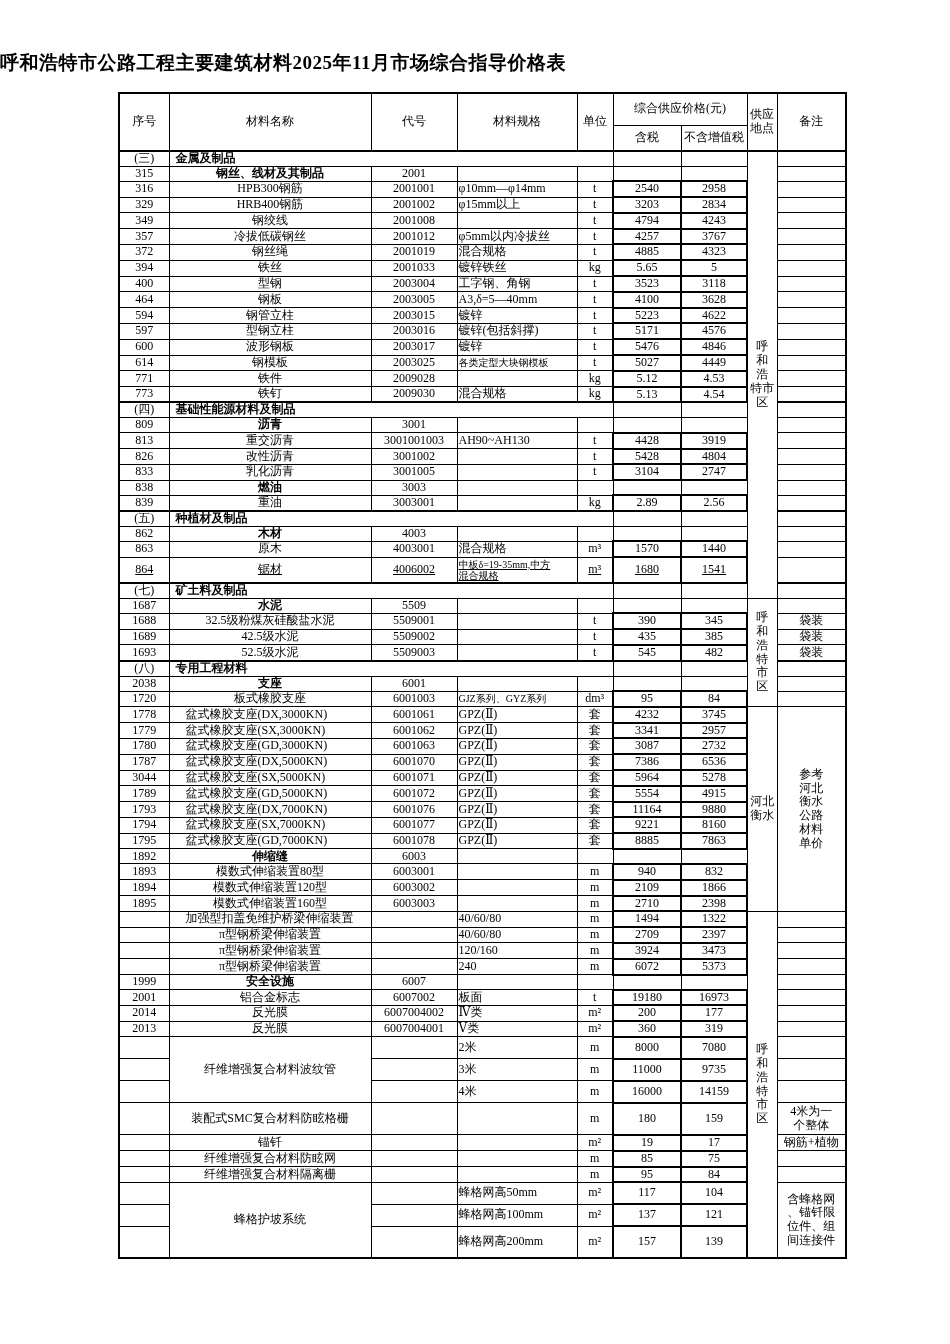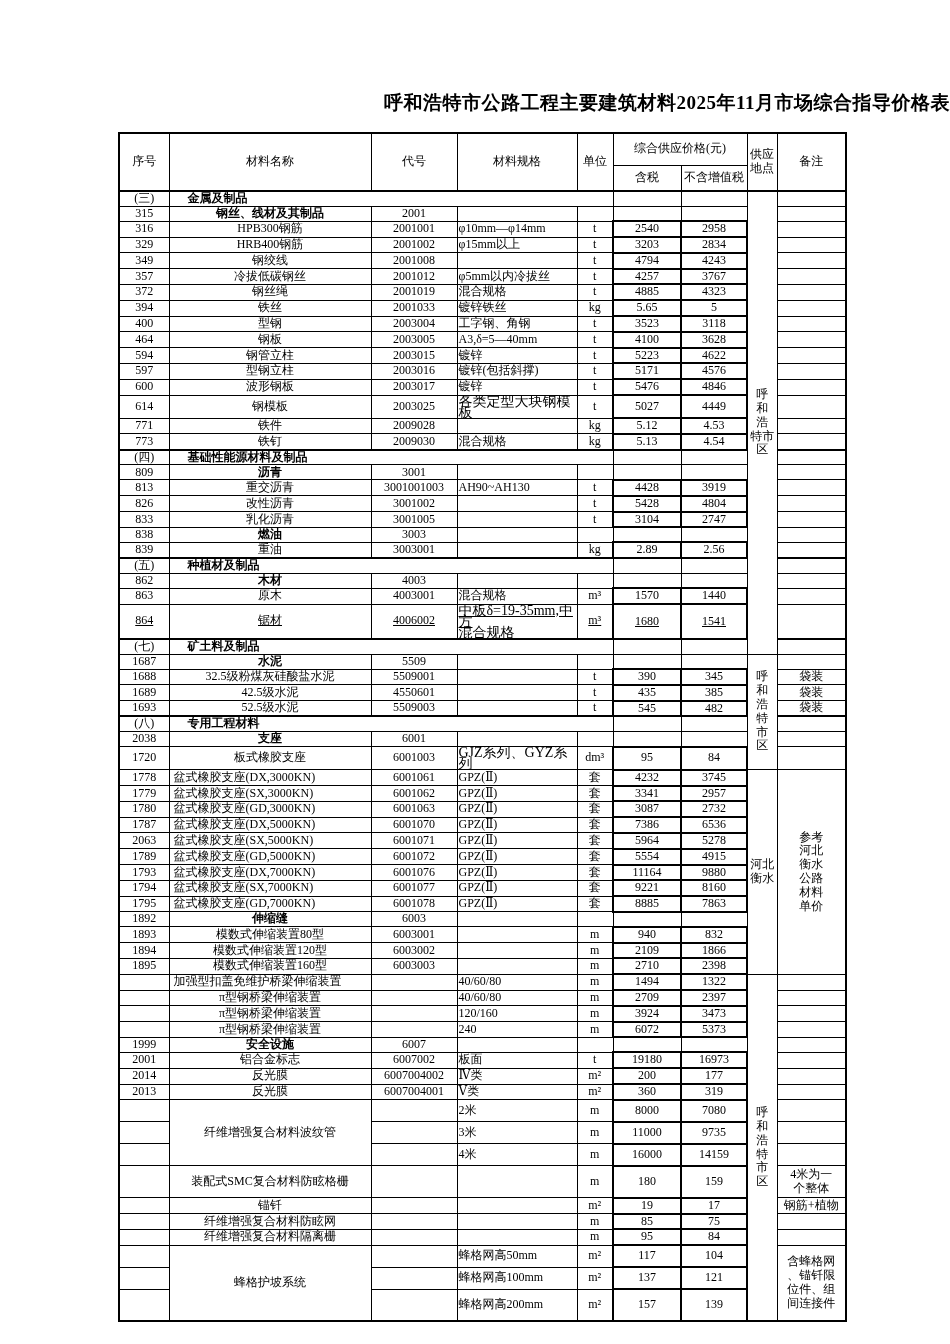--- a/index.html
+++ b/index.html
@@ -2,43 +2,43 @@
 <html><head>
 <meta charset="utf-8">
 <style>
   html,body{margin:0;padding:0;}
   body{
     width:950px;height:1344px;background:#ffffff;color:#000;
     font-family:"Liberation Serif","DejaVu Serif",serif;
     position:relative;overflow:hidden;
   }
   .page-title{
-    padding-top:90px;text-align:right;font-size:19px;font-weight:bold;
+    padding-top:50px;text-align:left;font-size:19px;font-weight:bold;
     letter-spacing:0.5px;
   }
   table.price{
     margin:16px 0 0 118px;width:727px;table-layout:fixed;
     border-collapse:collapse;border:2px solid #000;
   }
   table.price th, table.price td{
     border:1px solid #000;font-size:12px;font-weight:normal;
     padding:0 1px;overflow:hidden;vertical-align:middle;line-height:1.15;
   }
   thead tr.h1{height:32px;}
   thead tr.h2{height:26px;}
   thead th{text-align:center;}
   tbody tr{height:15px;}
   td.sn{text-align:center;}
   td.nm{text-align:center;}
-  td.nm.sec{font-weight:bold;text-align:left;padding-left:18px;}
+  td.nm.sec{font-weight:bold;text-align:left;padding-left:6px;}
   td.nm.sub{font-weight:bold;}
-  td.nm.left{text-align:left;padding-left:4px;}
+  td.nm.left{text-align:left;padding-left:16px;}
   td.cd{text-align:center;}
   td.sp{text-align:left;padding-left:2px;}
-  td.sp.small{font-size:14px;line-height:11px;white-space:pre-line;}
+  td.sp.small{font-size:10px;line-height:11px;white-space:pre-line;}
   td.un{text-align:center;}
   td.pr{text-align:center;}
   td.pr.pf{border:2px solid #000;}
   td.sup{text-align:center;white-space:pre-line;}
   td.rem{text-align:center;font-size:10.5px;white-space:pre-line;}
   .supA{line-height:60px;font-size:13px;}
   .supB{line-height:16px;font-size:12px;}
   .supC{line-height:20px;font-size:13px;}
   .supD{line-height:20px;font-size:13px;}
   .remC{line-height:14px;}
@@ -375,21 +375,21 @@
         <td class="cd">5509001</td>
         <td class="sp"></td>
         <td class="un">t</td>
         <td class="pr pf">390</td>
         <td class="pr pf">345</td>
         <td class="rem ">袋装</td>
       </tr>
       <tr>
         <td class="sn">1689</td>
         <td class="nm">42.5级水泥</td>
-        <td class="cd">4550601</td>
+        <td class="cd">5509002</td>
         <td class="sp"></td>
         <td class="un">t</td>
         <td class="pr pf">435</td>
         <td class="pr pf">385</td>
         <td class="rem ">袋装</td>
       </tr>
       <tr>
         <td class="sn">1693</td>
         <td class="nm">52.5级水泥</td>
         <td class="cd">5509003</td>
@@ -464,21 +464,21 @@
       <tr>
         <td class="sn">1787</td>
         <td class="nm left">盆式橡胶支座(DX,5000KN)</td>
         <td class="cd">6001070</td>
         <td class="sp">GPZ(Ⅱ)</td>
         <td class="un">套</td>
         <td class="pr pf">7386</td>
         <td class="pr pf">6536</td>
       </tr>
       <tr>
-        <td class="sn">2063</td>
+        <td class="sn">3044</td>
         <td class="nm left">盆式橡胶支座(SX,5000KN)</td>
         <td class="cd">6001071</td>
         <td class="sp">GPZ(Ⅱ)</td>
         <td class="un">套</td>
         <td class="pr pf">5964</td>
         <td class="pr pf">5278</td>
       </tr>
       <tr>
         <td class="sn">1789</td>
         <td class="nm left">盆式橡胶支座(GD,5000KN)</td>

